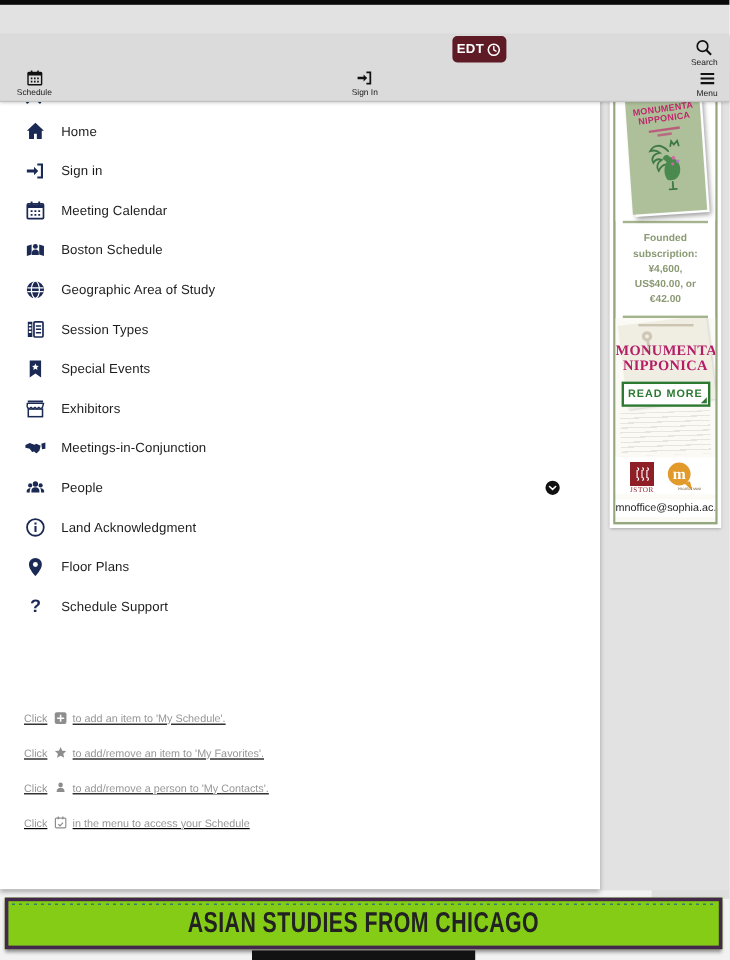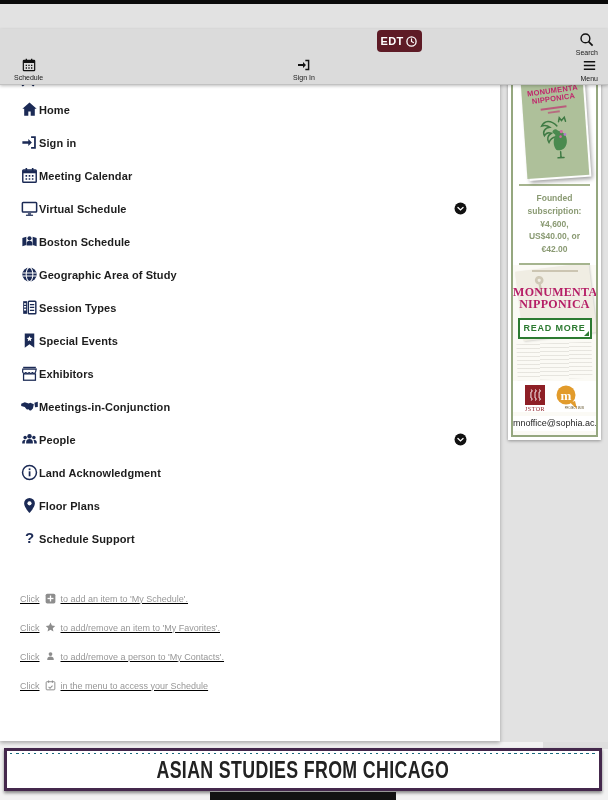--- a/index.html
+++ b/index.html
@@ -46,21 +46,21 @@
   }
   .close-btn { position:absolute; top:11px; left:19px; width:18px; height:18px; color:#1b2a55; cursor:pointer; }
 
   .menu-list { position:absolute; top:33px; left:0; width:500px; }
   .menu-item {
     height:33px; display:flex; align-items:center; padding-left:20px; position:relative;
     cursor:pointer;
   }
   .mi-icon { width:19px; height:19px; color:#1b2a55; flex:0 0 19px; display:flex; align-items:center; justify-content:center; }
   .mi-icon svg { width:19px; height:19px; }
-  .mi-label { margin-left:0; font-size:11px; font-weight:bold; color:#1d1d1d; letter-spacing:.1px; }
+  .mi-label { margin-left:12px; font-size:11px; font-weight:normal; color:#1d1d1d; letter-spacing:.1px; }
   .mi-chevron { position:absolute; right:33px; width:13px; height:13px; color:#111; }
   .mi-chevron svg { width:13px; height:13px; }
 
   .instructions { position:absolute; top:524px; left:20px;text-decoration:underline; }
   .instr-row { height:29px; display:flex; align-items:center; font-size:9px; color:#979797; }
   .instr-icon { width:13px; height:13px; margin:0 4px; color:#8d8d8d; display:inline-flex; }
   .instr-icon svg { width:13px; height:13px; }
 
   
   .sidebar { position:absolute; top:60px; left:500px; width:108px; height:682px; background:#e2e2e2; z-index:1; }
@@ -117,21 +117,21 @@
   .jstor { display:flex; flex-direction:column; align-items:center; }
   .jstor-mark { width:20px; height:20px; background:#8e1f26; display:flex; align-items:center; justify-content:center; }
   .jstor-lbl { font-family:"Liberation Serif", serif; font-size:6px; color:#8e1f26; margin-top:1px; letter-spacing:.5px; }
   .ad2-email { position:relative; font-size:9px; color:#1f1f1f; margin-top:4px; background:#fff; padding:2px 0 3px; }
 
   
   .bottom-strip { position:absolute; top:741px; left:0; width:608px; height:59px; background:#f2f2f2; }
   .gray-corner { position:absolute; top:741px; left:543px; width:65px; height:8px; background:#dedede; }
   .bottom-banner {
     position:absolute; top:748px; left:4px; width:598px; height:43px;
-    background:#ffffff; border:3px solid #44284c;
+    background:#84cc16; border:3px solid #44284c;
     box-shadow:0 2px 3px rgba(0,0,0,.45);
     display:flex; flex-direction:column; justify-content:flex-start;
     z-index:3;
   }
   .dot-row { height:3px; margin:2px 3px; background:repeating-linear-gradient(90deg, #196b7d 0 2.5px, transparent 2.5px 6px); }
   .banner-text-wrap { flex:1; display:flex; align-items:center; justify-content:center; }
   .banner-text {
     font-size:24px; font-weight:bold; color:#222; white-space:nowrap;
     transform:scaleX(.74); letter-spacing:.5px;
   }
@@ -229,36 +229,20 @@
             <rect x="3.5" y="5" width="17" height="15.5" rx="1" fill="none" stroke="currentColor" stroke-width="1.8"></rect>
             <path d="M3.5 5.5h17V9.2h-17z"></path>
             <path d="M7 2.5h2v4H7zm8 0h2v4h-2z"></path>
             <path d="M7 11.5h2v2H7zm4 0h2v2h-2zm4 0h2v2h-2zM7 15.5h2v2H7zm4 0h2v2h-2zm4 0h2v2h-2z"></path>
           </svg>
         </span>
     <span class="mi-label">Meeting Calendar</span>
 
   </div>
 
-  <div class="menu-item">
-    <span class="mi-icon">
-          <svg viewBox="0 0 24 24" fill="currentColor">
-            <rect x="3" y="4.5" width="18" height="12" rx="1" fill="none" stroke="currentColor" stroke-width="1.9"></rect>
-            <path d="M10 18h4v1.8h-4z"></path>
-            <path d="M7.5 19.8h9v1.5h-9z"></path>
-          </svg>
-        </span>
-    <span class="mi-label">Virtual Schedule</span>
-    <span class="mi-chevron">
-          <svg viewBox="0 0 24 24">
-            <circle cx="12" cy="12" r="11" fill="currentColor"></circle>
-            <path d="m7.3 10 4.7 4.5 4.7-4.5" fill="none" stroke="#fff" stroke-width="2.4" stroke-linecap="round"></path>
-          </svg>
-        </span>
-  </div>
 
   <div class="menu-item">
     <span class="mi-icon">
           <svg viewBox="0 0 24 24" fill="currentColor">
             <path d="M3 7.5 8 6v10.5L3 18zM16 6l5 1.5V18l-5-1.5z"></path>
             <circle cx="12" cy="8" r="2.6"></circle>
             <path d="M12 11.2c-2.3 0-3.6 1.4-3.6 3.2V17h7.2v-2.6c0-1.8-1.3-3.2-3.6-3.2z"></path>
           </svg>
         </span>
     <span class="mi-label">Boston Schedule</span>

